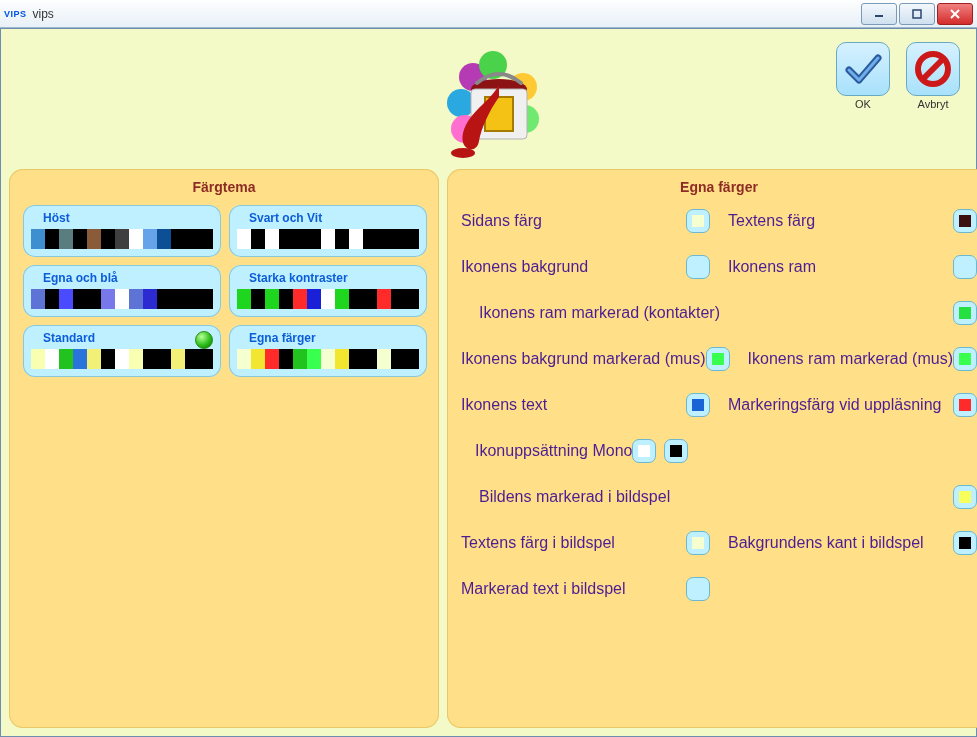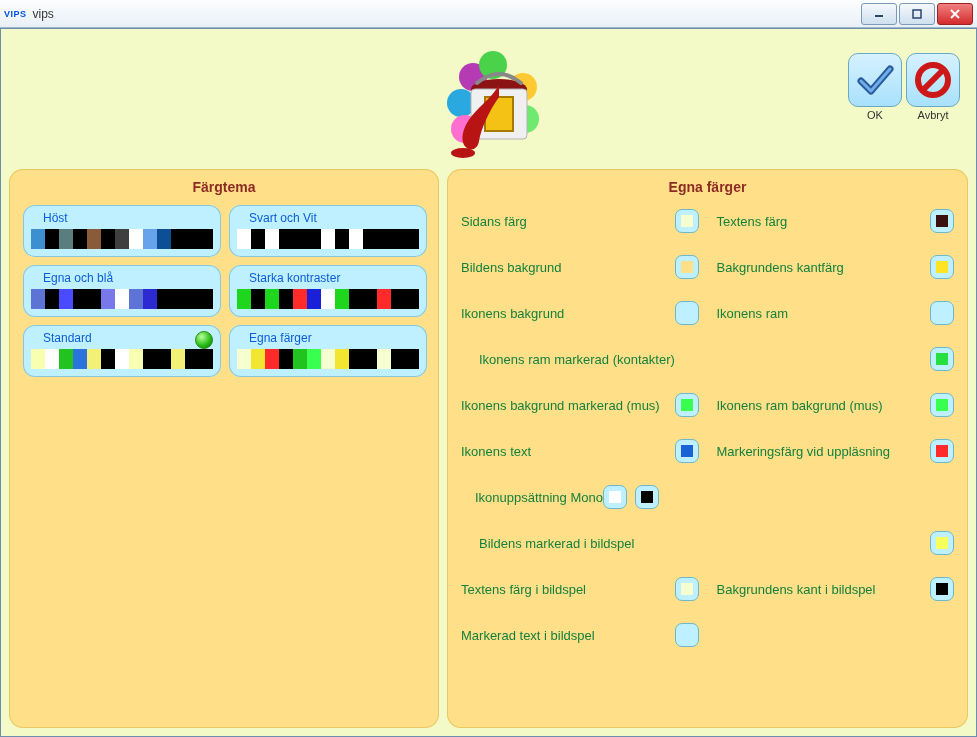--- a/index.html
+++ b/index.html
@@ -24,21 +24,21 @@
 
   
   .client {
     box-sizing:border-box; width:100%; height:calc(100% - 28px);
     background:#f4fac7; border:1px solid #6e8eb0; padding:8px;
   }
 
   
   .header-strip { height:132px; display:flex; align-items:flex-start; justify-content:center; position:relative; }
   .paint-icon { width:140px; height:132px; position:relative; }
-  .action-buttons { position:absolute; right:8px; top:16px; display:flex; gap:4px; }
+  .action-buttons { position:absolute; right:8px; top:5px; display:flex; gap:16px; }
   .action-btn {
     display:flex; flex-direction:column; align-items:center; gap:2px;
     cursor:pointer;
   }
   .action-btn .glyph {
     width:52px; height:52px; border-radius:10px;
     background:linear-gradient(#d6f1ff,#a8e1fb); border:1px solid #69a9c3;
     display:flex; align-items:center; justify-content:center;
   }
   .action-btn .caption { font-size:11px; color:#333; }
@@ -56,37 +56,37 @@
   .panel.themes { width:430px; flex:0 0 430px; }
   .panel.custom { flex:1; }
 
   
   .theme-grid { display:grid; grid-template-columns:1fr 1fr; gap:8px; }
   .theme-card {
     background:#bff0ff; border-radius:12px; padding:6px 8px 8px 8px;
     box-shadow:inset 0 0 0 1px #87c8da; position:relative; cursor:pointer;
   }
   .theme-card .title {
-    font-size:12px; font-weight:normal; color:#0c5dd8; margin-bottom:4px;padding-left:12px;
+    font-size:12px; font-weight:bold; color:#0c5dd8; margin-bottom:4px;padding-left:12px;
   }
   .swatch-row { display:flex; flex-wrap:nowrap; height:20px; }
   .swatch-row span {
     width:14px; height:20px; flex:0 0 14px;
   }
   .selected-dot {
     position:absolute; right:8px; top:6px; width:16px; height:16px;
     border-radius:50%; background:radial-gradient(circle at 35% 30%, #b9ff9a, #2cbf19 55%, #0a6d00);
     border:1px solid #2b8b12;
   }
 
   
   .color-rows { display:flex; flex-direction:column; gap:14px; margin-top:4px; }
   .color-row { display:flex; align-items:center; height:32px; }
   .color-cell { display:flex; align-items:center; flex:1; white-space:nowrap; }
-  .color-label { font-size:13px; color:#15803d; }
+  .color-label { font-size:16px; color:#4c1d95; }
   .color-swatch-wrap { margin-left:auto; }
   .color-swatch {
     width:22px; height:22px; border-radius:7px;
     background:#bff0ff; border:1px solid #6bb8cf;
     display:flex; align-items:center; justify-content:center;
     cursor:pointer;
   }
   .color-swatch .inner {
     width:12px; height:12px; background:#f6ffd0;
   }
@@ -296,38 +296,20 @@
               <span class="color-label">Textens färg</span>
               <div class="color-swatch-wrap">
                 <div class="color-swatch">
                   <div class="inner" style="background: rgb(58, 16, 16);"></div>
                 </div>
               </div>
             </div>
           </div>
           <div class="color-row">
             <div class="color-cell left">
-              <span class="color-label">Bildens bakgrund</span>
-              <div class="color-swatch-wrap">
-                <div class="color-swatch">
-                  <div class="inner" style="background: rgb(255, 224, 136);"></div>
-                </div>
-              </div>
-            </div>
-            <div class="color-cell right">
-              <span class="color-label">Bakgrundens kantfärg</span>
-              <div class="color-swatch-wrap">
-                <div class="color-swatch">
-                  <div class="inner" style="background: rgb(255, 227, 37);"></div>
-                </div>
-              </div>
-            </div>
-          </div>
-          <div class="color-row">
-            <div class="color-cell left">
               <span class="color-label">Ikonens bakgrund</span>
               <div class="color-swatch-wrap">
                 <div class="color-swatch">
                   <div class="inner" style="background: rgb(191, 240, 255);"></div>
                 </div>
               </div>
             </div>
             <div class="color-cell right">
               <span class="color-label">Ikonens ram</span>
               <div class="color-swatch-wrap">
@@ -350,21 +332,21 @@
           <div class="color-row">
             <div class="color-cell left">
               <span class="color-label">Ikonens bakgrund markerad (mus)</span>
               <div class="color-swatch-wrap">
                 <div class="color-swatch">
                   <div class="inner" style="background: rgb(57, 255, 79);"></div>
                 </div>
               </div>
             </div>
             <div class="color-cell right">
-              <span class="color-label">Ikonens ram bakgrund (mus)</span>
+              <span class="color-label">Ikonens ram markerad (mus)</span>
               <div class="color-swatch-wrap">
                 <div class="color-swatch">
                   <div class="inner" style="background: rgb(57, 255, 79);"></div>
                 </div>
               </div>
             </div>
           </div>
           <div class="color-row">
             <div class="color-cell left">
               <span class="color-label">Ikonens text</span>

